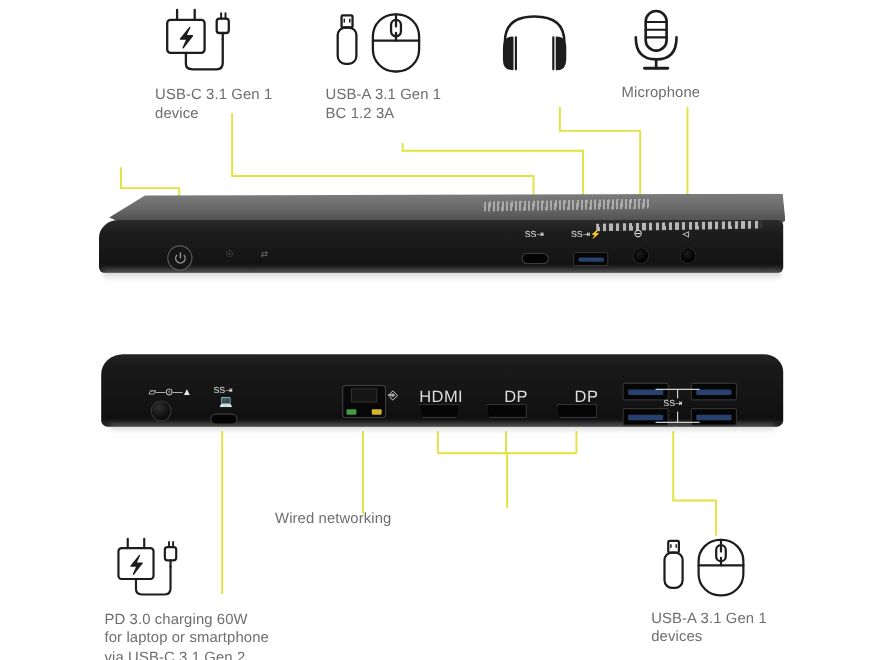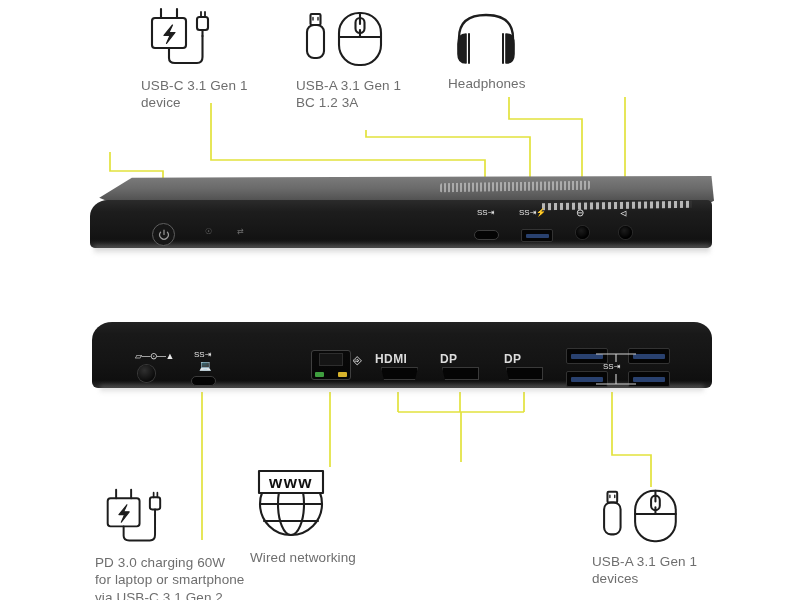--- a/index.html
+++ b/index.html
@@ -128,24 +128,24 @@
     left: 8px; top: 63px; width: 604px; height: 9px;
     background: linear-gradient(180deg, rgba(150,150,150,.45), rgba(255,255,255,0));
     filter: blur(2px);
   }
 
   
   .port { position: absolute; }
   .port-lbl {
     position: absolute;
     color: #dcdcdc;
-    font-size: 12px;
-    font-weight: bold;
+    font-size: 15px;
+    font-weight: normal;
     letter-spacing: .4px;
-    text-align: left;
+    text-align: right;
     white-space: nowrap;
   }
   .usbc-slot {
     background: #040404;
     border: 1px solid #3c3c3c;
     border-radius: 5px;
     width: 23px; height: 8px;
   }
   .usba-slot {
     background: #050505;
@@ -287,23 +287,36 @@
     <span class="ico">
       <svg width="76" height="62" viewBox="0 0 76 62">
         <g class="icon-dark" stroke-linejoin="round" stroke-linecap="round">
           <path d="M11 44 L11 32 Q11 9 38 9 Q65 9 65 32 L65 44" stroke-width="2.3"></path>
           <path d="M18 28 Q10 28 10 38 L10 48 Q10 57 18 57 Z" fill="#1d1d1d" stroke-width="1.6"></path>
           <path d="M58 28 Q66 28 66 38 L66 48 Q66 57 58 57 Z" fill="#1d1d1d" stroke-width="1.6"></path>
           <path d="M21 28 L21 57 M55 28 L55 57" stroke-width="2"></path>
         </g>
       </svg>
     </span>
-    <span class="lbl">Headphones</span>
-  </div>
-
+  </div>
+
+  <div class="callout" style="left:565px; top:6px; width:120px;">
+    <span class="ico">
+      <svg width="62" height="62" viewBox="0 0 62 62">
+        <g class="icon-dark" stroke-linejoin="round" stroke-linecap="round">
+          <rect x="22" y="4" width="19" height="36" rx="9.5" stroke-width="2.4"></rect>
+          <path d="M22 14 L41 14 M22 21 L41 21 M22 28 L41 28" stroke-width="1.9"></path>
+          <path d="M13 28 Q13 48 31.5 48 Q50 48 50 28" stroke-width="2.4"></path>
+          <path d="M31.5 48 L31.5 56" stroke-width="2.4"></path>
+          <path d="M21 56 L42 56" stroke-width="2.7"></path>
+        </g>
+      </svg>
+    </span>
+    <span class="lbl">Microphone</span>
+  </div>
 
   <div class="unit front-unit">
     <div class="front-top">
       <div class="brand-etch"></div>
     </div>
     <div class="front-face">
       <div class="vent-strip" style="left:452px; top:2px;"></div>
     </div>
     <div class="front-shadow"></div>
   </div>
@@ -394,31 +407,20 @@
           <path d="M28 42 L28 52 Q28 57 34 57 L56 57 Q61.5 57 61.5 51 L61.5 30"></path>
         </g>
       </svg>
     </span>
     <span class="lbl">PD 3.0 charging 60W
 for laptop or smartphone
 via USB-C 3.1 Gen 2</span>
   </div>
 
   <div class="callout" style="left:250px; top:462px; width:160px;">
-    <span class="ico">
-      <svg width="82" height="80" viewBox="0 0 82 80">
-        <g class="icon-dark" stroke-linejoin="round" stroke-linecap="round" stroke-width="1.7">
-          <circle cx="41" cy="42" r="31"></circle>
-          <ellipse cx="41" cy="42" rx="13" ry="31"></ellipse>
-          <path d="M10 42 L72 42 M14 25 L68 25 M14 59 L68 59"></path>
-          <rect x="9" y="9" width="64" height="22" fill="#ffffff"></rect>
-          <text x="41" y="26" text-anchor="middle" font-family="'Liberation Sans',sans-serif" font-size="17" font-weight="bold" fill="#111" stroke="none" letter-spacing="1.5">www</text>
-        </g>
-      </svg>
-    </span>
     <span class="lbl">Wired networking</span>
   </div>
 
 
   <div class="callout" style="left:592px; top:484px; width:140px;">
     <span class="ico">
       <svg width="92" height="62" viewBox="0 0 92 64">
         <g class="icon-dark" stroke-linejoin="round" stroke-linecap="round">
           <rect x="11" y="19" width="17" height="33" rx="7"></rect>
           <rect x="14.5" y="8" width="10" height="11" rx="1.2"></rect>

